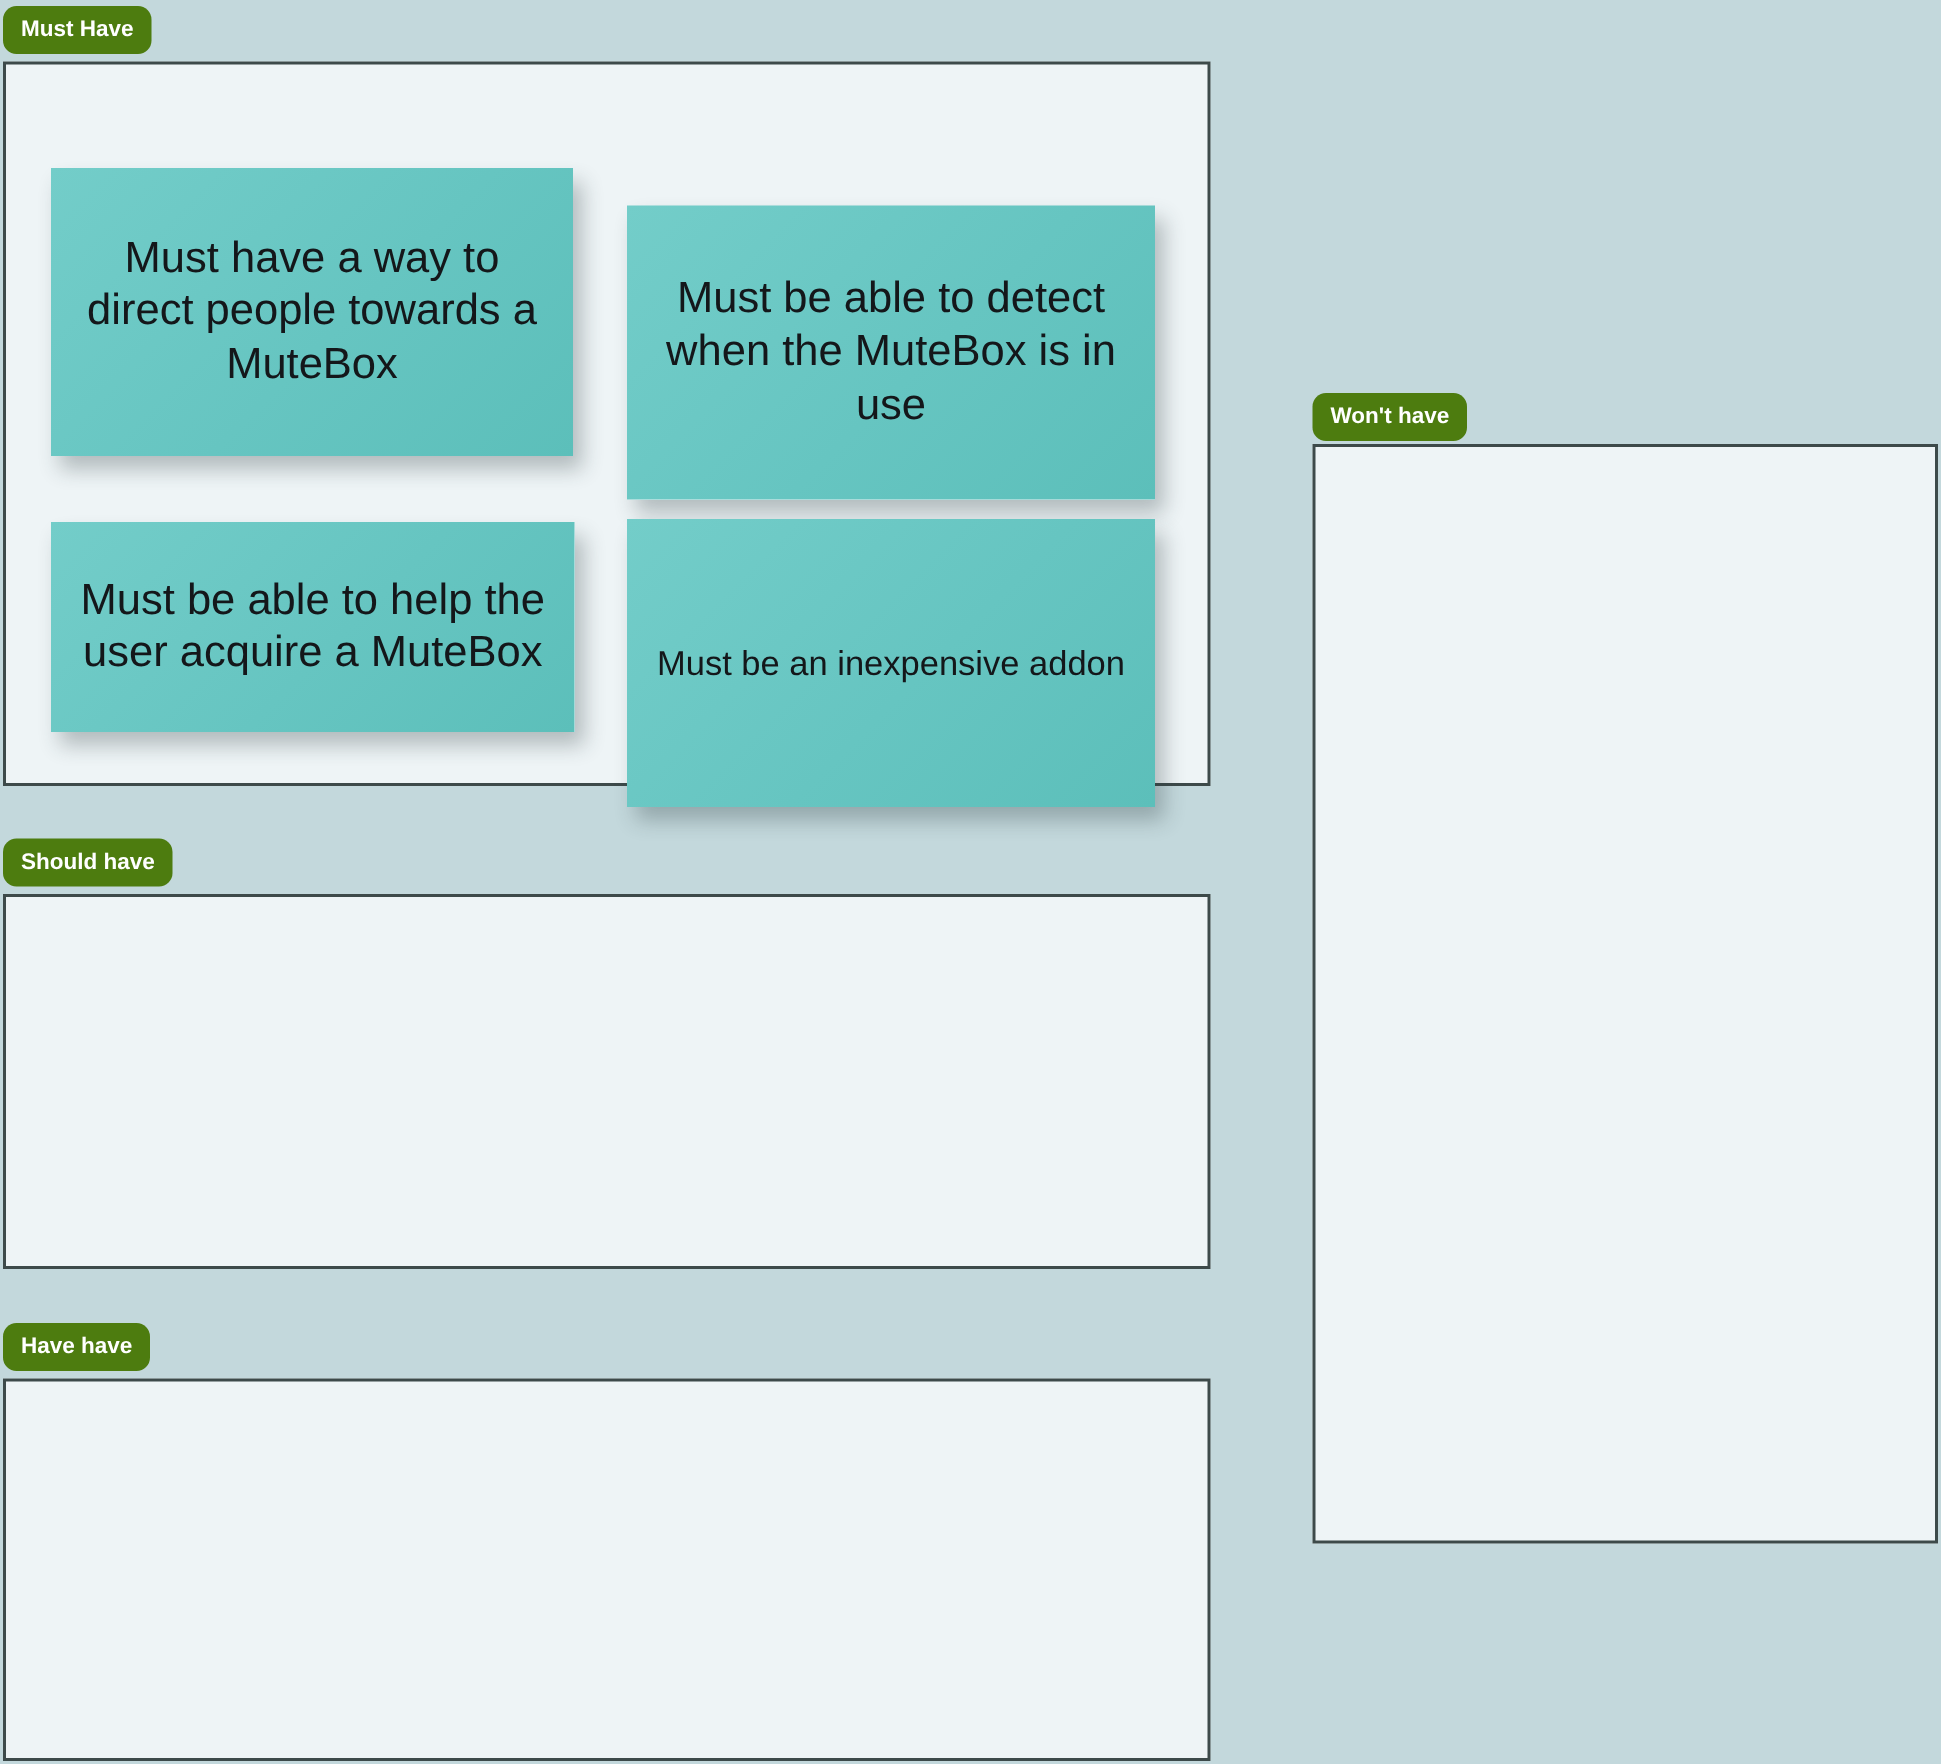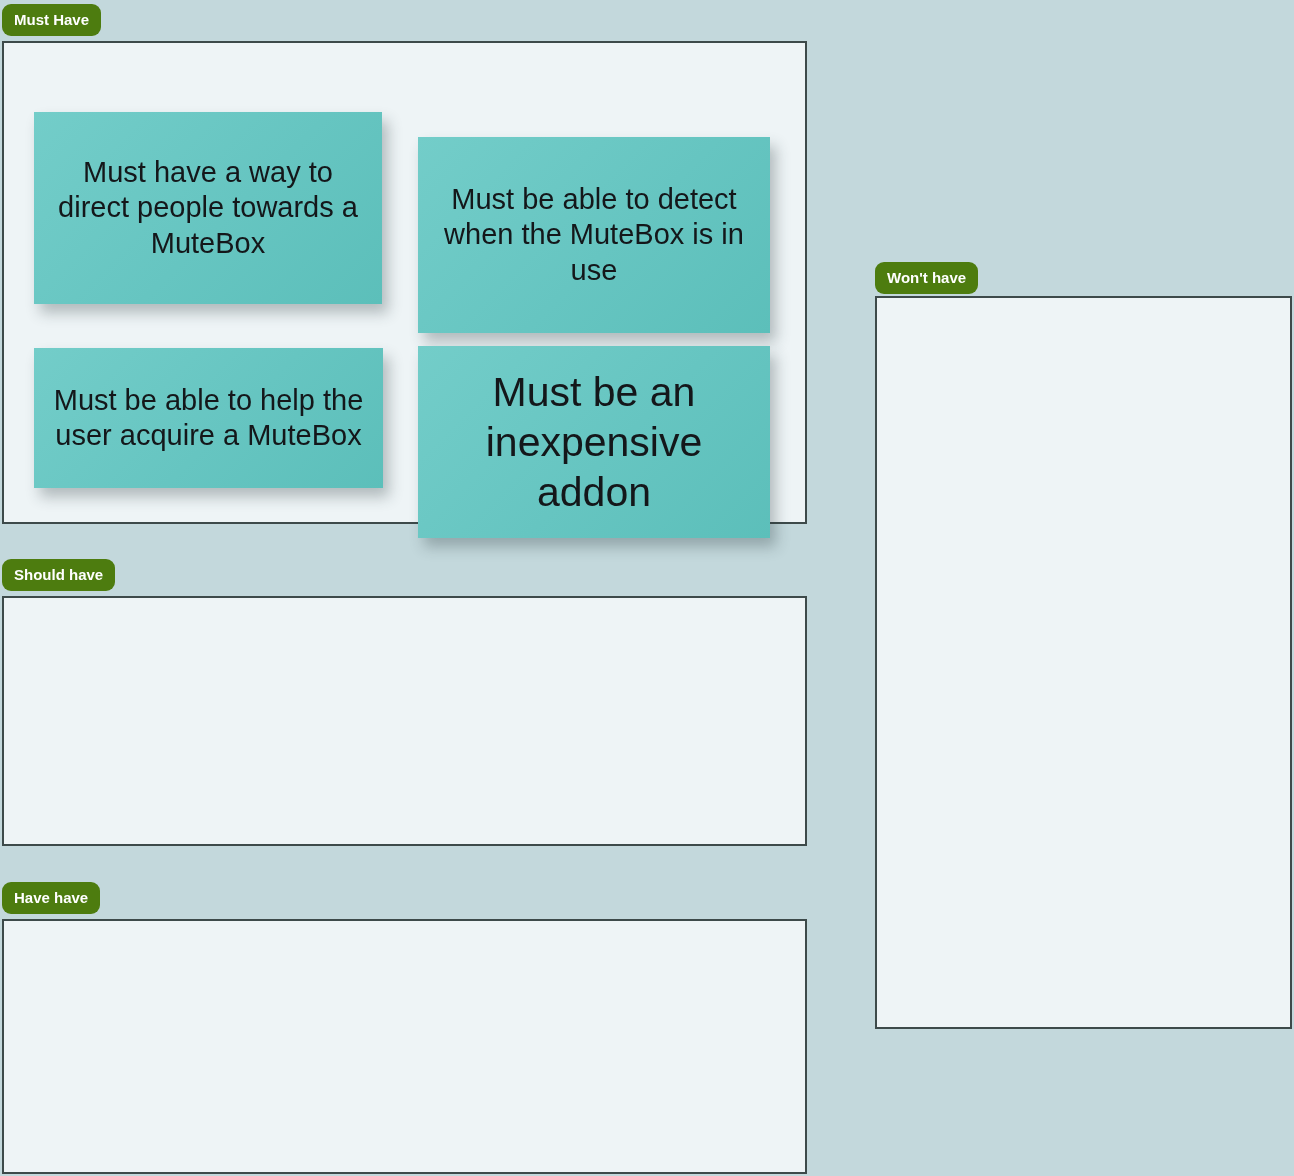--- a/index.html
+++ b/index.html
@@ -60,21 +60,21 @@
     user-select: none;
   }
   .note span { display: block; width: 100%; }
 
   .note.teal   { background: linear-gradient(135deg, #73cdc9 0%, #66c5c1 55%, #5cbfba 100%); }
 
   
   #note-m1 { left: 30px;  top: 69px;  width: 348px; height: 192px; font-size: 29px; }
   #note-m2 { left: 414px; top: 62px;  width: 352px; height: 196px; font-size: 29px; margin-top: 32px; }
   #note-m3 { left: 30px;  top: 305px; width: 349px; height: 140px; font-size: 29px; }
-  #note-m4 { left: 414px; top: 303px; width: 352px; height: 192px; font-size: 41px; }
+  #note-m4 { left: 414px; top: 303px; width: 352px; height: 192px; font-size: 23px; }
 </style>
 </head>
 <body>
 
 <div class="tab-label" id="label-must">Must Have</div>
 
 <div class="panel" id="panel-must">
   <div class="note teal" id="note-m1">
     <span>Must have a way to direct people towards a MuteBox</span>
   </div>

